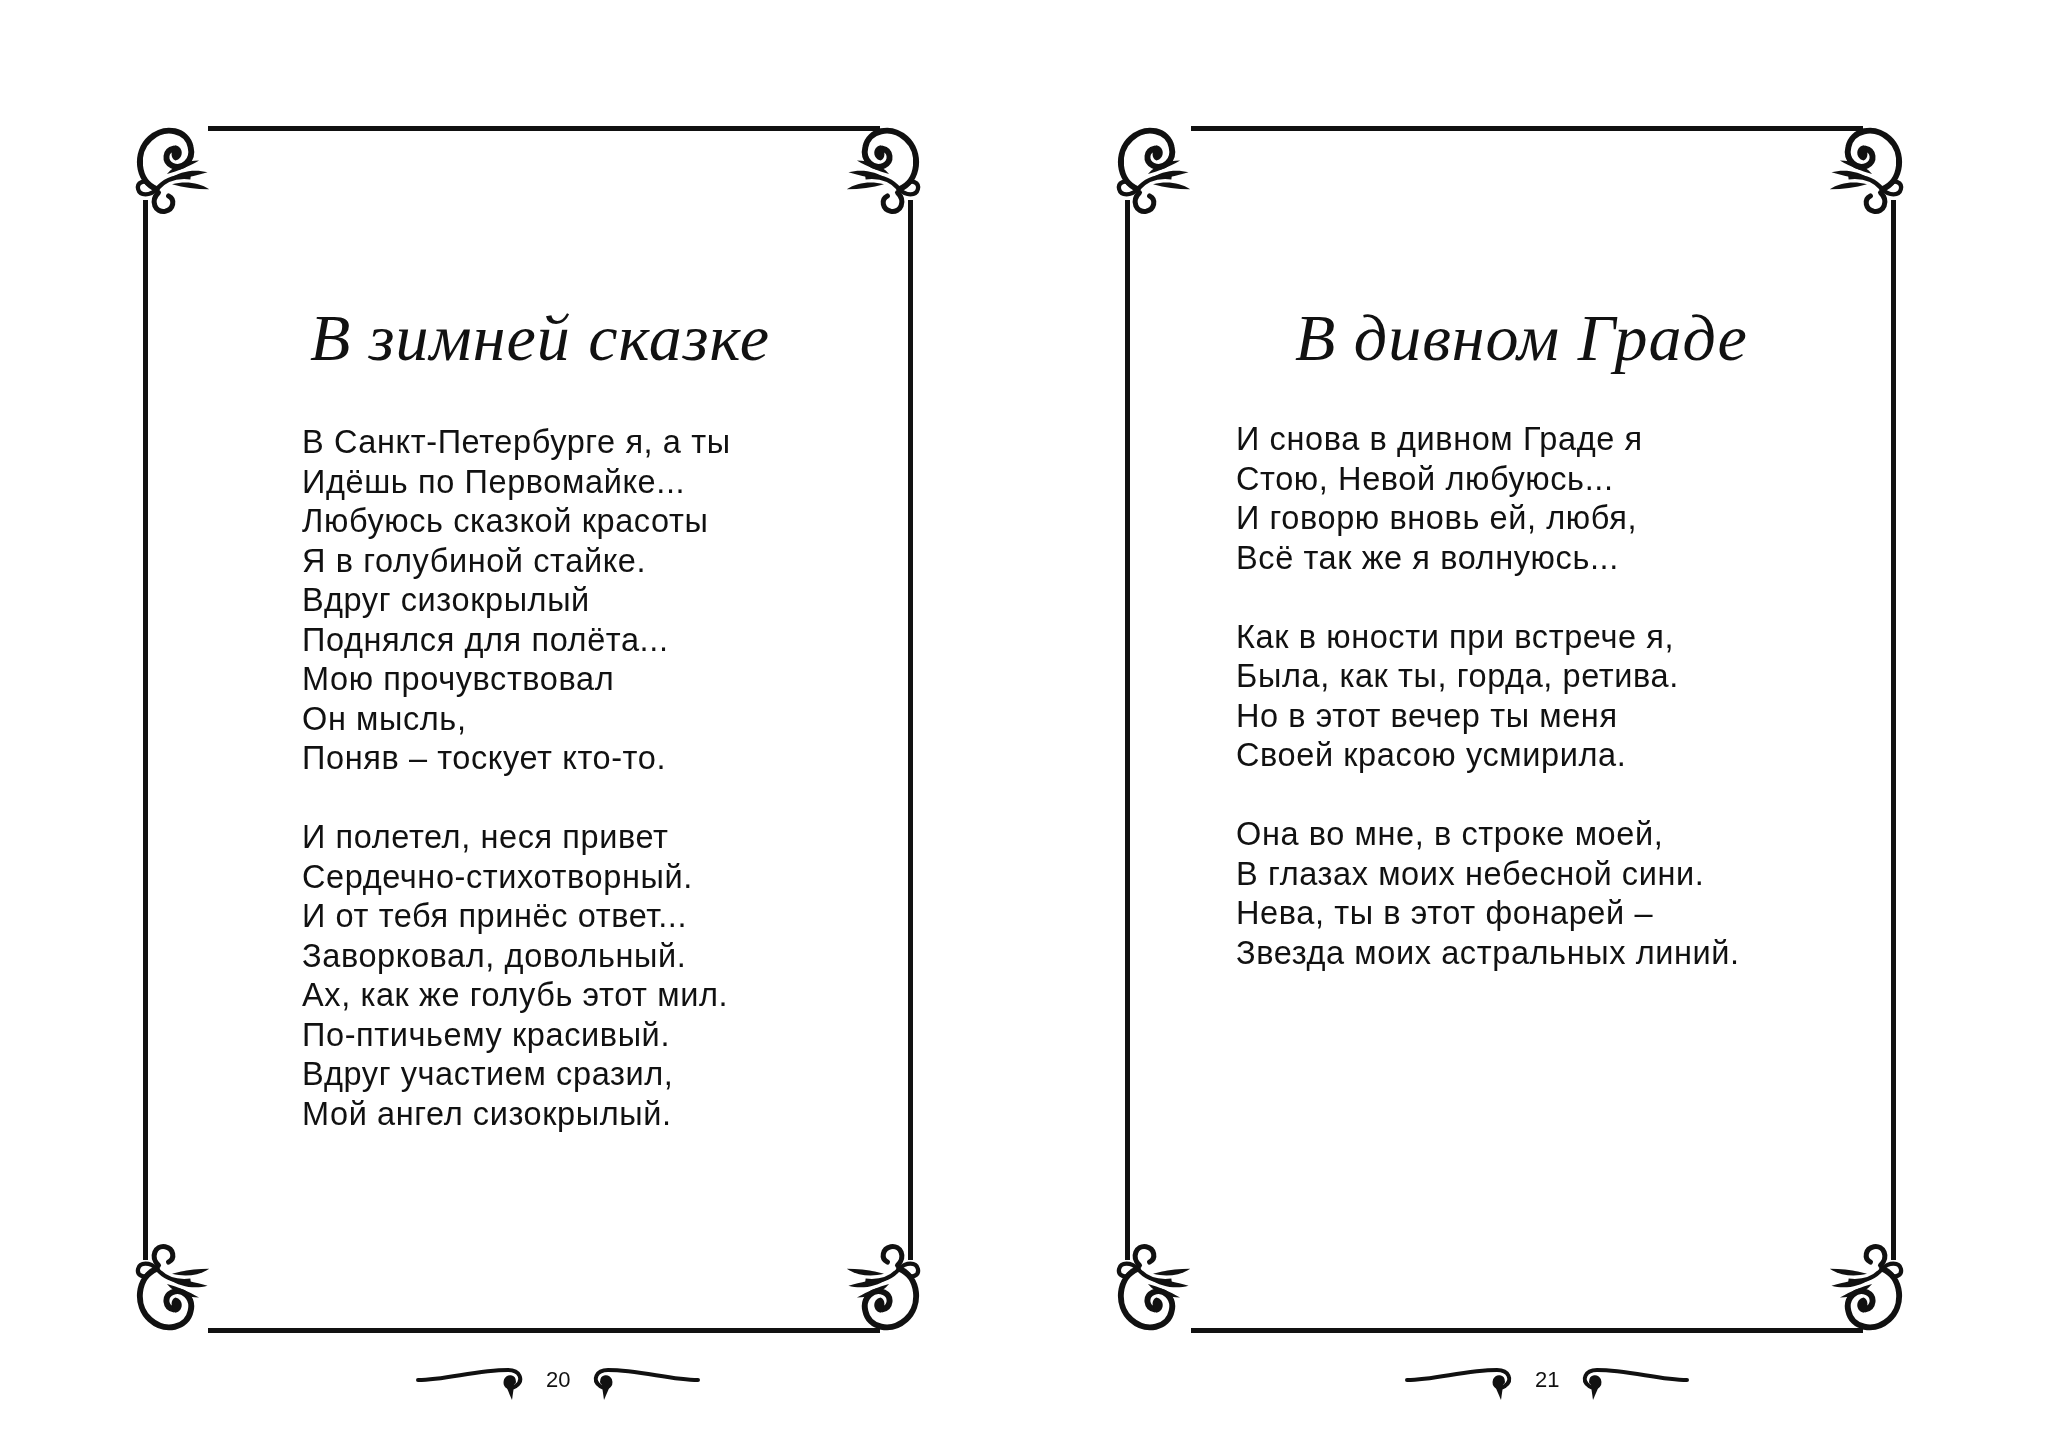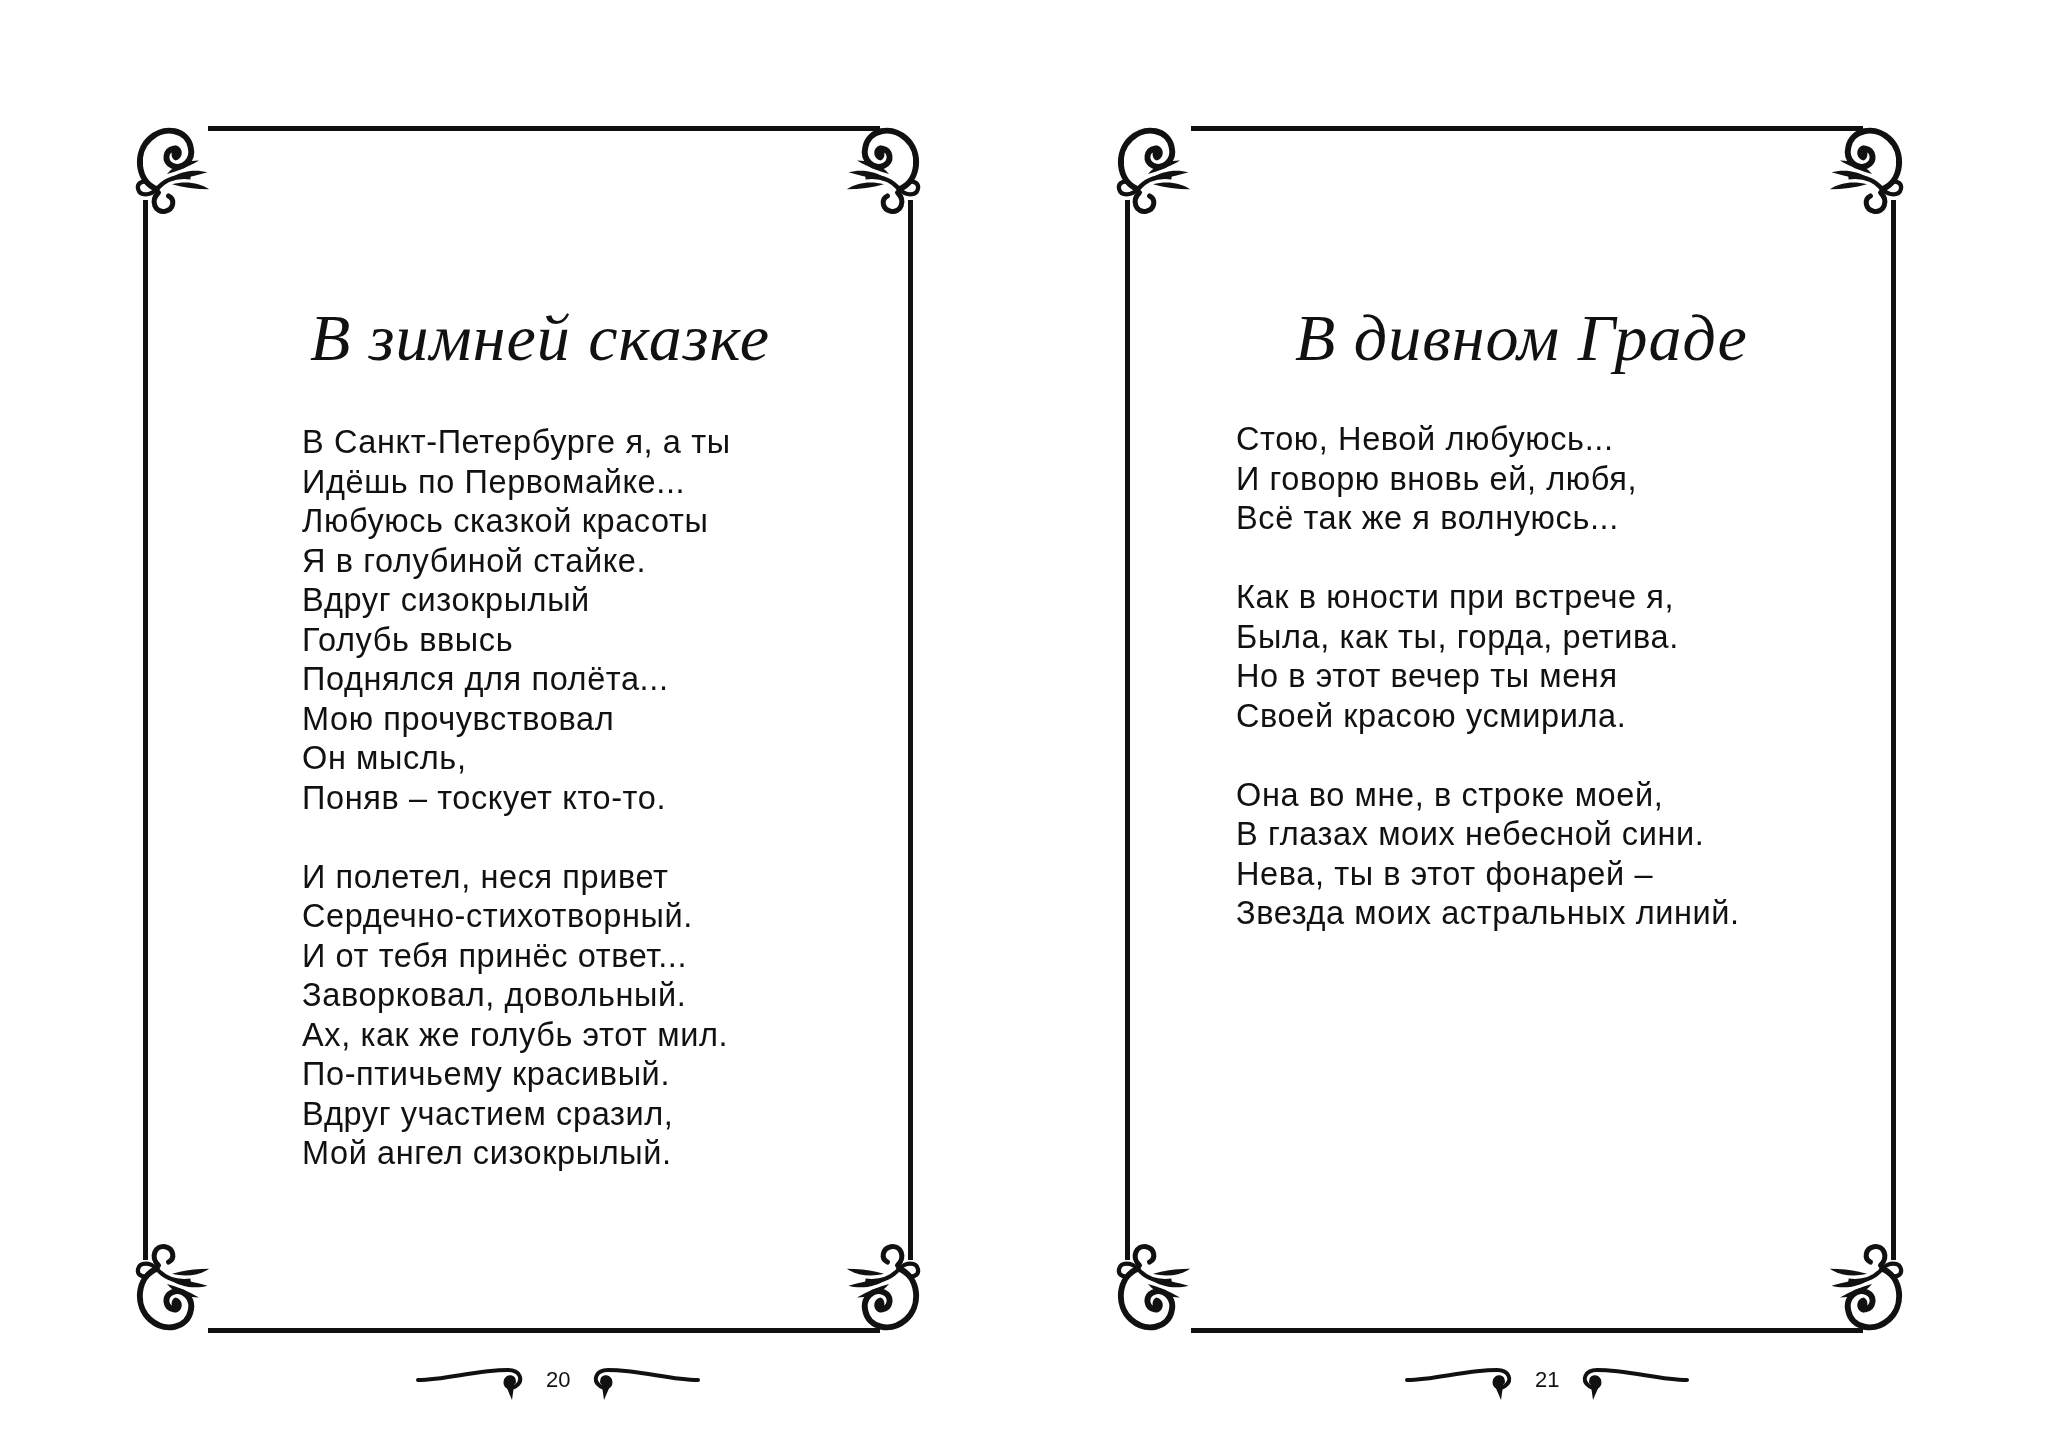--- a/index.html
+++ b/index.html
@@ -61,21 +61,20 @@
 
   <div class="title" style="left:310px; top:300px;">В зимней сказке</div>
 
   <div class="poem" style="left:296px; top:423px;">
     <div class="stanza">
       <span class="line">В Санкт-Петербурге я, а ты</span>
       <span class="line">Идёшь по Первомайке...</span>
       <span class="line">Любуюсь сказкой красоты</span>
       <span class="line">Я в голубиной стайке.</span>
       <span class="line">Вдруг сизокрылый</span>
-      <span class="line">Голубь ввысь</span>
       <span class="line">Поднялся для полёта...</span>
       <span class="line">Мою прочувствовал</span>
       <span class="line">Он мысль,</span>
       <span class="line">Поняв – тоскует кто-то.</span>
     </div>
     <div class="stanza">
       <span class="line">И полетел, неся привет</span>
       <span class="line">Сердечно-стихотворный.</span>
       <span class="line">И от тебя принёс ответ...</span>
       <span class="line">Заворковал, довольный.</span>
@@ -113,20 +112,21 @@
       <use href="#swirl"></use>
     </svg>
   <svg class="corner" style="left:790px; top:1240px; transform:scale(-1,-1);" viewBox="0 0 96 130">
       <use href="#swirl"></use>
     </svg>
 
   <div class="title" style="left:266px; top:300px;">В дивном Граде</div>
 
   <div class="poem" style="left:201px; top:420px;">
     <div class="stanza">
+      <span class="line">И снова в дивном Граде я</span>
       <span class="line">Стою, Невой любуюсь...</span>
       <span class="line">И говорю вновь ей, любя,</span>
       <span class="line">Всё так же я волнуюсь...</span>
     </div>
     <div class="stanza">
       <span class="line">Как в юности при встрече я,</span>
       <span class="line">Была, как ты, горда, ретива.</span>
       <span class="line">Но в этот вечер ты меня</span>
       <span class="line">Своей красою усмирила.</span>
     </div>

